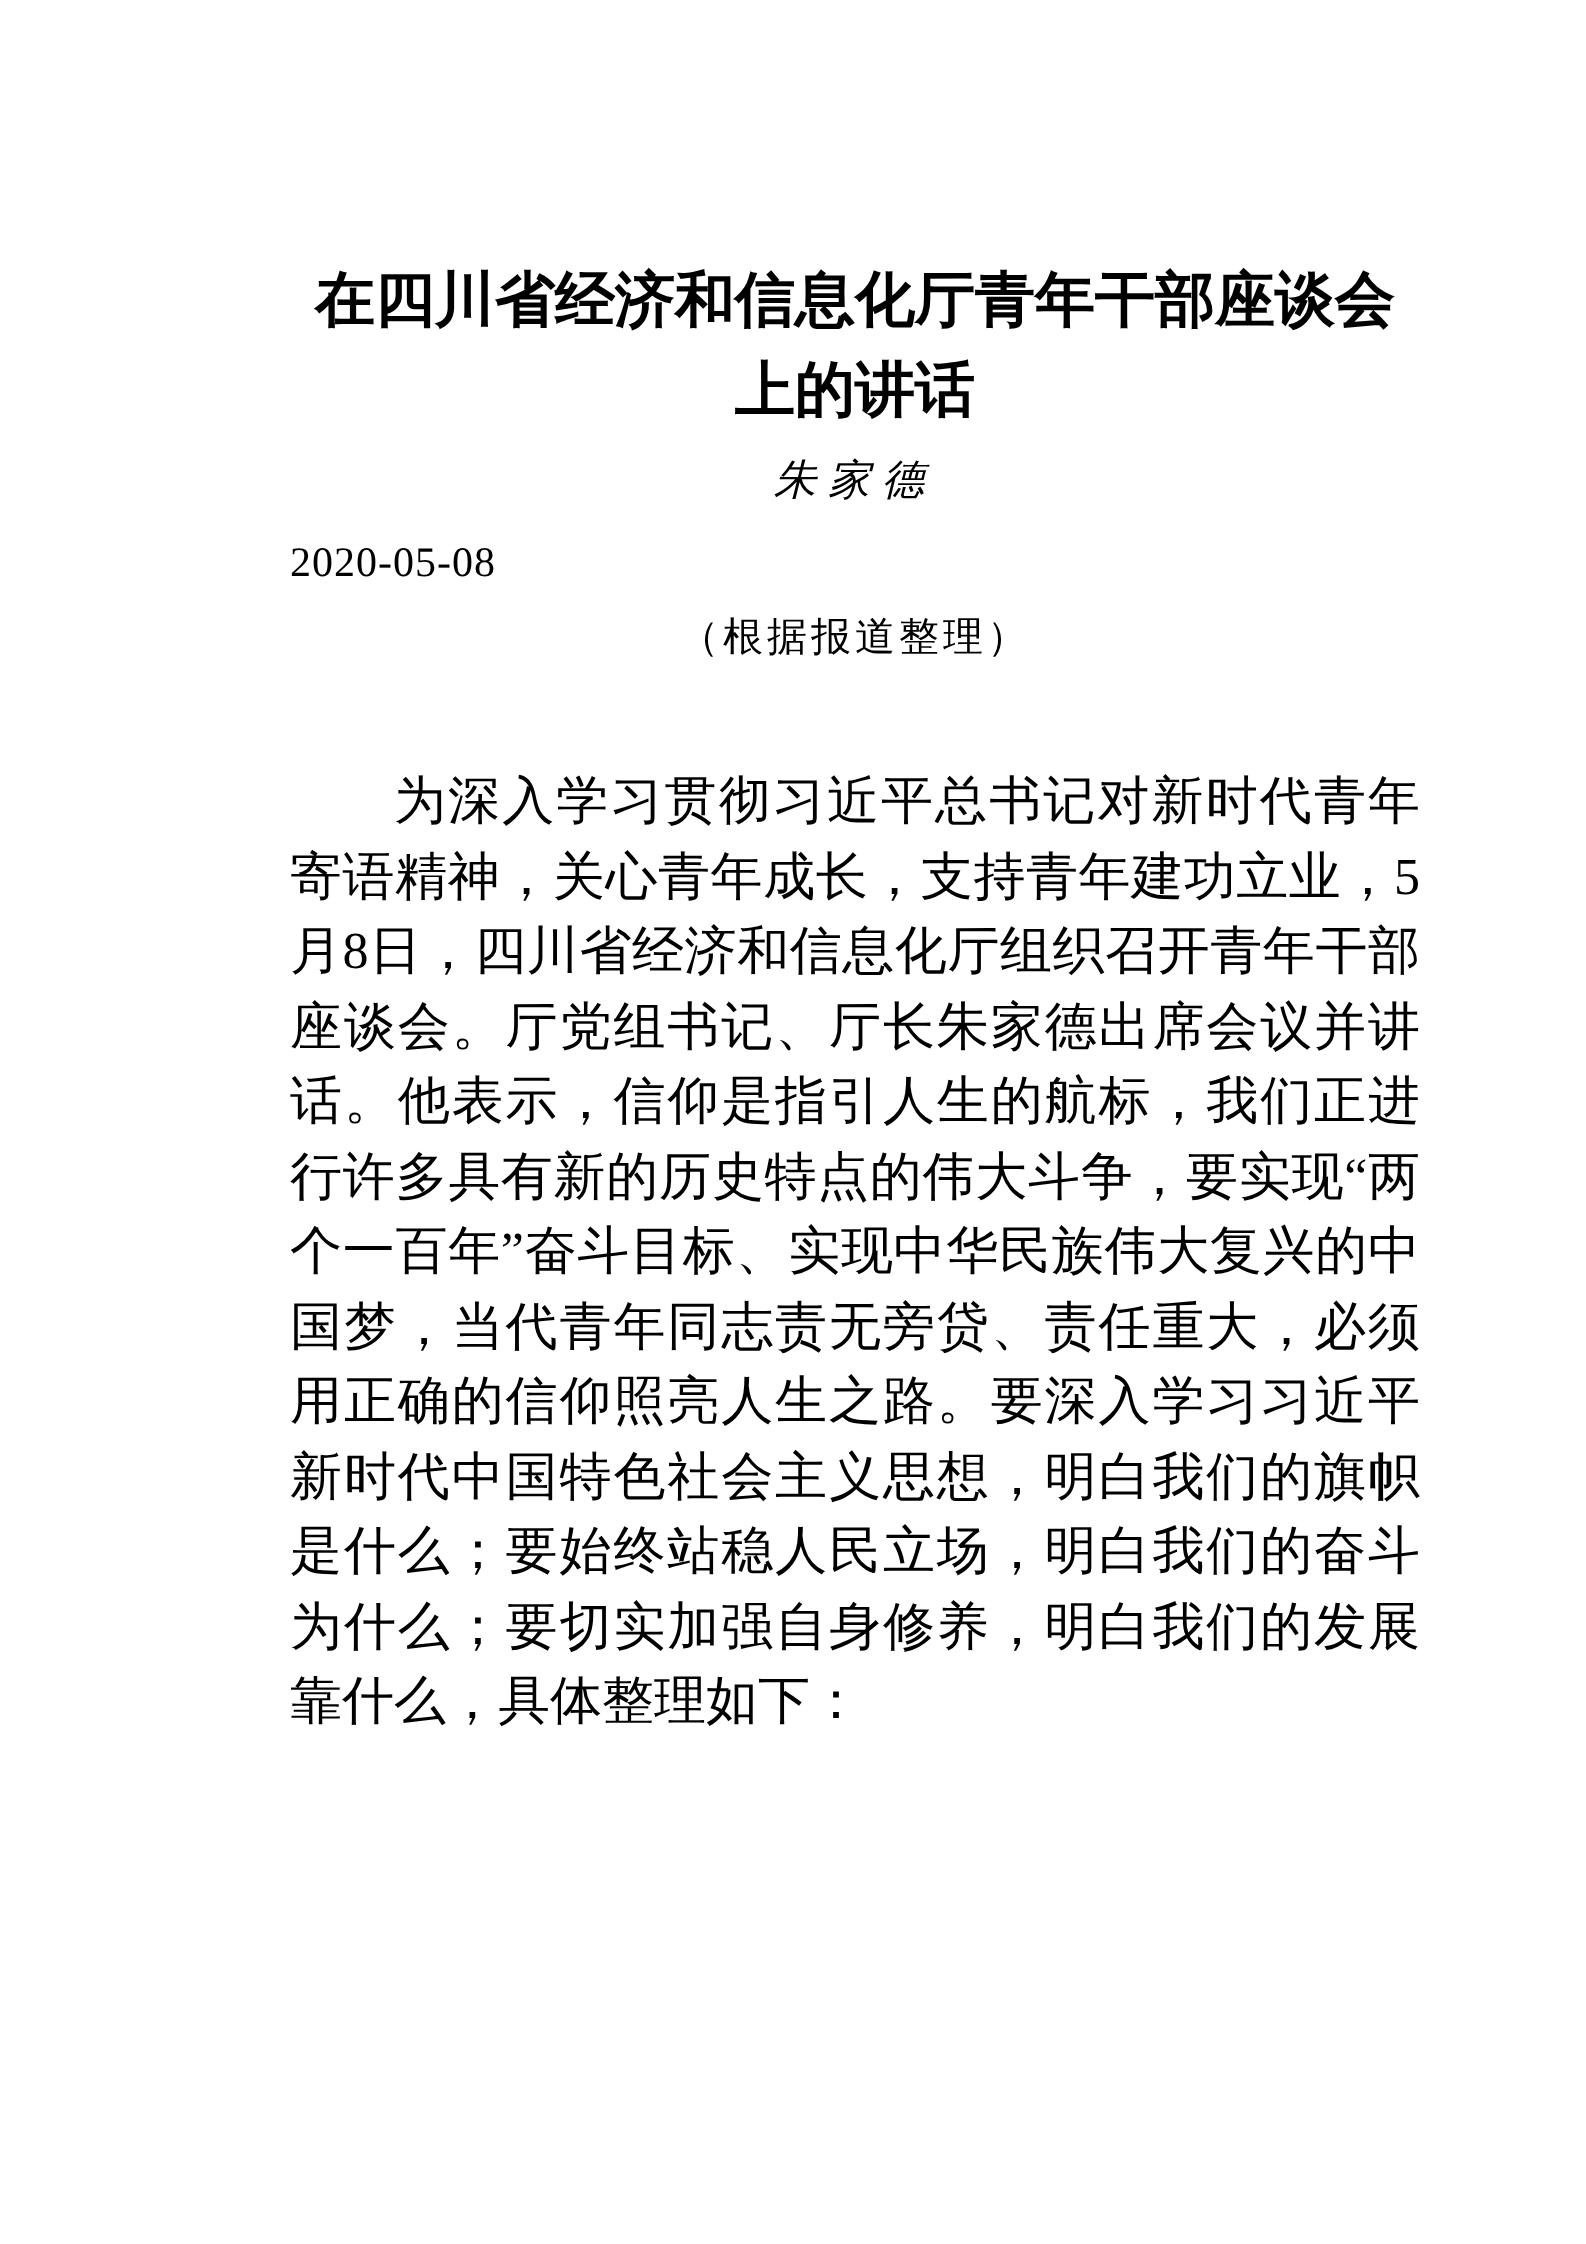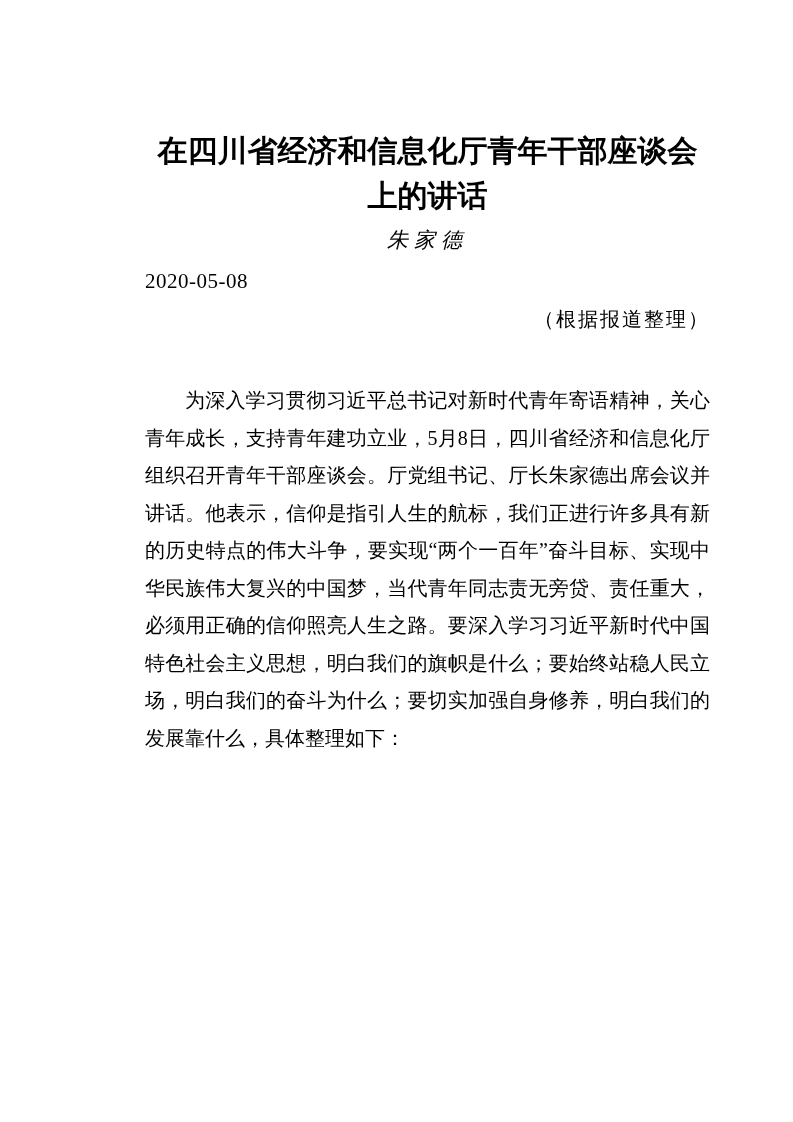--- a/index.html
+++ b/index.html
@@ -39,26 +39,26 @@
     margin: 17px 0 0 0;
     font-size: 21px;
     line-height: 24px;
     text-align: left;
     letter-spacing: 0.5px;
   }
   .note {
     margin: 13px 0 0 0;
     font-size: 20px;
     line-height: 26px;
-    text-align: right;
+    text-align: center;
     letter-spacing: 2px;
   }
   .doc-body {
     margin-top: 50px;
-    font-size: 20px;
+    font-size: 26px;
     line-height: 37.5px;
     text-align: justify;
     text-justify: inter-ideograph;
   }
   .doc-body p {
     margin: 0;
     padding: 0;
     text-indent: 2em;
   }
 </style>

